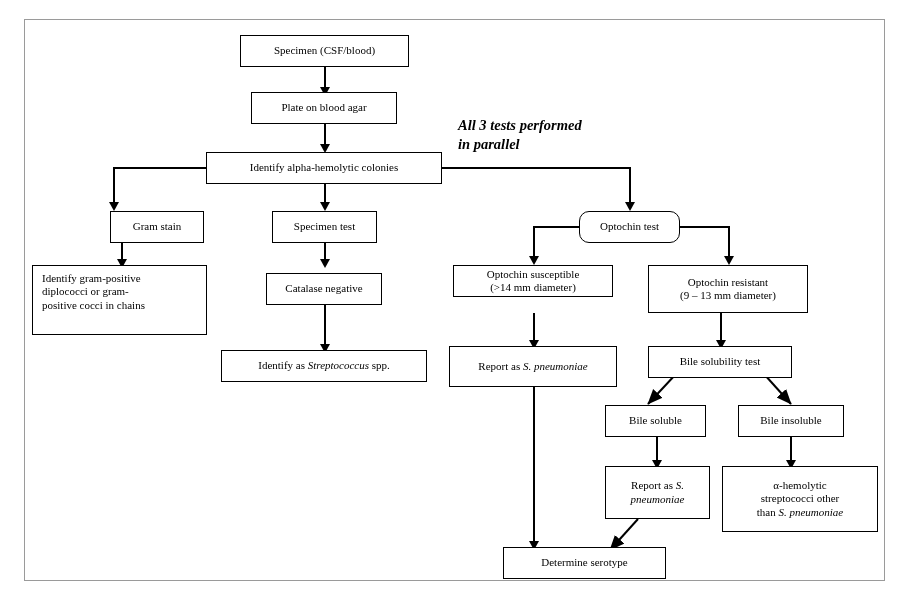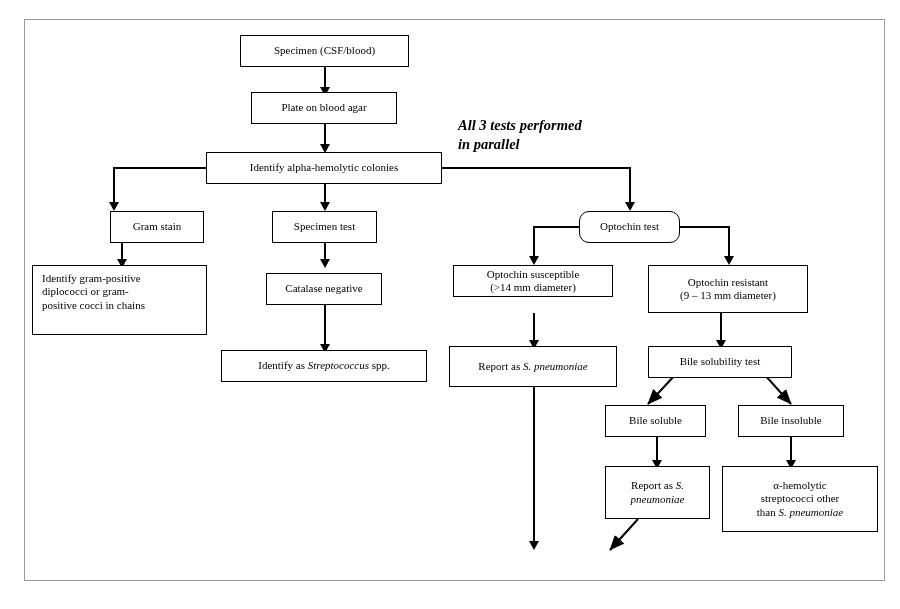--- a/index.html
+++ b/index.html
@@ -249,14 +249,17 @@
   </div>
 
   <div class="node" style="left:722px; top:466px; width:156px; height:66px;">
     <span class="txt">
       <span>α-hemolytic</span><br>
       <span>streptococci other</span><br>
       <span>than </span><i>S. pneumoniae</i>
     </span>
   </div>
 
+  <div class="node" style="left:503px; top:547px; width:163px; height:29px;">
+    <span class="txt">Determine serotype</span>
+  </div>
 
 </div>
 
 </body></html>

